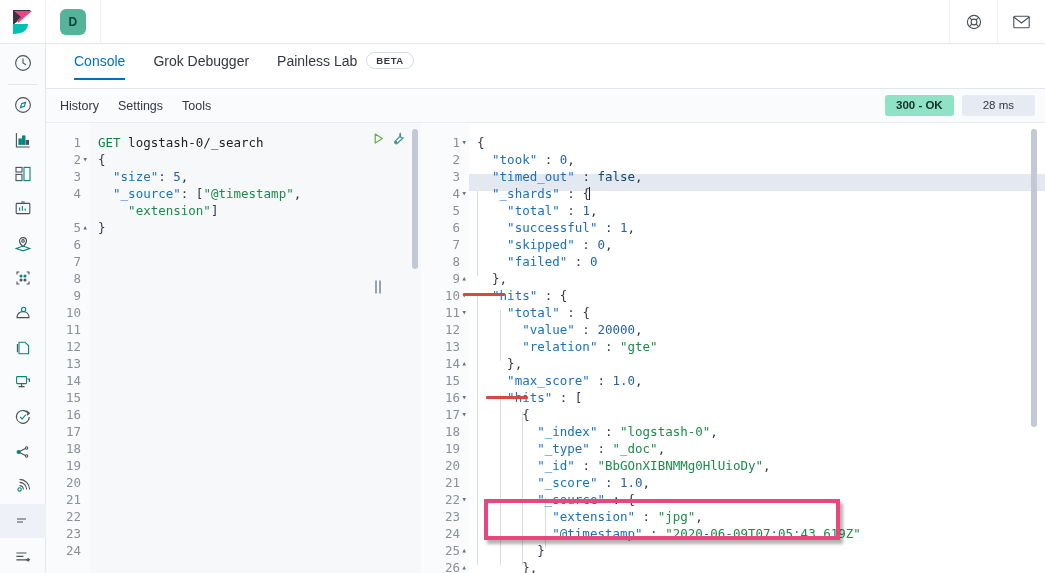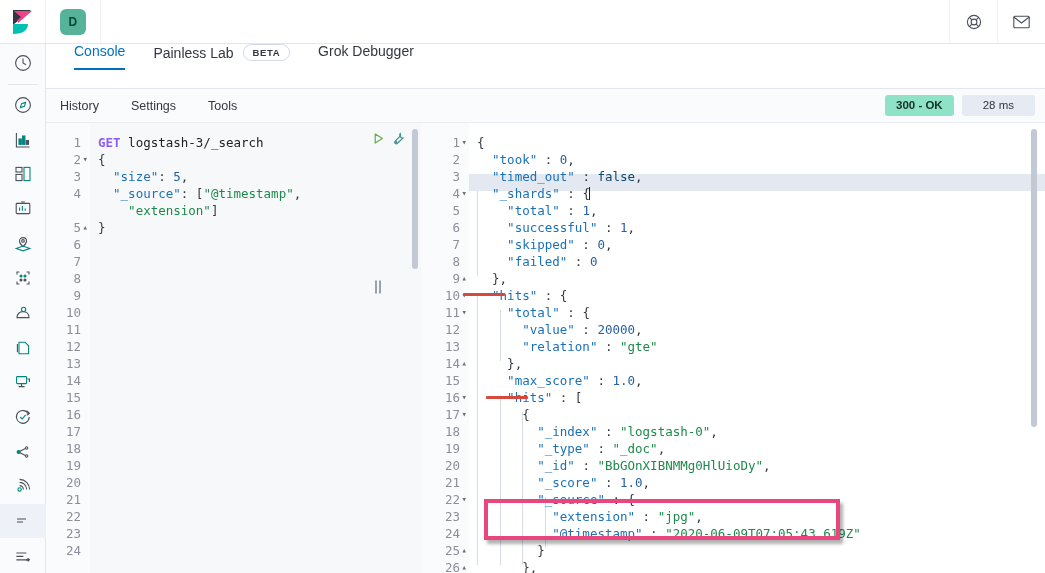--- a/index.html
+++ b/index.html
@@ -62,21 +62,21 @@
     position: relative;
   }
   .side-item.sel { background: #eef1f7; }
   .side-sep { width: 30px; height: 1px; background: #e3e6ed; margin: 3px 0; }
 
   .content { flex: 1; display: flex; flex-direction: column; min-width: 0; background: #fff; }
 
   
   .tabs {
     height: 45px; min-height: 45px;
-    display: flex; align-items: flex-start;
+    display: flex; align-items: center;
     padding: 0 0 0 14px;
     border-bottom: 1px solid #e3e6ed;
     background: #fff;
   }
   .tab {
     font-size: 14px; color: #343741;
     padding: 0 14px 11px 14px;
     position: relative; line-height: 1;
     display: flex; align-items: center; gap: 9px;
     white-space: nowrap;
@@ -90,21 +90,21 @@
     border: 1px solid #d3dae6; border-radius: 10px;
     font-size: 9.5px; font-weight: 700; letter-spacing: .6px;
     padding: 3px 9px 2px 9px; color: #343741;
     background: #fff; line-height: 1.1;
   }
 
   
   .subbar {
     height: 34px; min-height: 34px;
     display: flex; align-items: center;
-    padding: 0 14px; gap: 32px;
+    padding: 0 14px; gap: 19px;
     background: #fafbfd;
     border-bottom: 1px solid #e9ecf3;
     position: relative;
   }
   .subbar-link { font-size: 12.5px; color: #343741; }
   .subbar-right {
     position: absolute; right: 10px; top: 0; bottom: 0;
     display: flex; align-items: center; gap: 8px;
   }
   .badge-ok {
@@ -149,21 +149,21 @@
   }
   .codearea {
     flex: 1; padding: 11px 0 0 8px; position: relative; background: #fff;
     overflow: hidden;
   }
   .pane-left .codearea { background: #f7f8fa; }
   .pane-right .codearea { background: #fff; }
   .ln-row { height: 17px; white-space: pre; position: relative; }
 
   
-  .t-method { color: #8b5cf6; font-weight: 700; }
+  .t-method { color: #15803d; font-weight: 400; }
   .t-url    { color: #222; }
   .t-key    { color: #1a71b8; }
   .t-str    { color: #1d8a4b; }
   .t-num    { color: #2660a4; }
   .t-punct  { color: #343741; }
   .t-bool   { color: #0c4a6e; }
   .t-plain  { color: #343741; }
 
   .active-line {
     position: absolute; left: 0; right: 0; height: 17px;
@@ -396,25 +396,25 @@
       </div>
     </div>
 
     <div class="content">
 
       <div class="tabs" id="tabs">
           <div class="tab active">
             <span>Console</span>
           </div>
           <div class="tab">
+            <span>Grok Debugger</span>
+          </div>
+          <div class="tab">
             <span>Painless Lab</span>
             <span class="beta-pill">BETA</span>
-          </div>
-          <div class="tab">
-            <span>Grok Debugger</span>
           </div>
         </div>
 
       <div class="subbar">
         <span class="subbar-link">History</span>
         <span class="subbar-link">Settings</span>
         <span class="subbar-link">Tools</span>
         <div class="subbar-right">
           <span class="badge-ok">300 - OK</span>
           <span class="badge-ms">28 ms</span>
@@ -446,21 +446,21 @@
                 <div class="ln">17</div>
                 <div class="ln">18</div>
                 <div class="ln">19</div>
                 <div class="ln">20</div>
                 <div class="ln">21</div>
                 <div class="ln">22</div>
                 <div class="ln">23</div>
                 <div class="ln">24</div>
               </div>
             <div class="codearea" id="req-code">
-                <div class="ln-row"><span class="t-method">GET</span><span class="t-plain"> </span><span class="t-url">logstash-3/_search</span></div>
+                <div class="ln-row"><span class="t-method">GET</span><span class="t-plain"> </span><span class="t-url">logstash-0/_search</span></div>
                 <div class="ln-row"><span class="t-punct">{</span></div>
                 <div class="ln-row"><span class="t-plain">  </span><span class="t-key">"size"</span><span class="t-punct">: </span><span class="t-num">5</span><span class="t-punct">,</span></div>
                 <div class="ln-row"><span class="t-plain">  </span><span class="t-key">"_source"</span><span class="t-punct">: [</span><span class="t-str">"@timestamp"</span><span class="t-punct">,</span></div>
                 <div class="ln-row"><span class="t-plain">    </span><span class="t-str">"extension"</span><span class="t-punct">]</span></div>
                 <div class="ln-row"><span class="t-punct">}</span></div>
               </div>
           </div>
           <div class="req-actions">
             <span>
               <svg width="13" height="13" viewBox="0 0 13 13" fill="none" stroke="#6aa84f" stroke-width="1.2">

